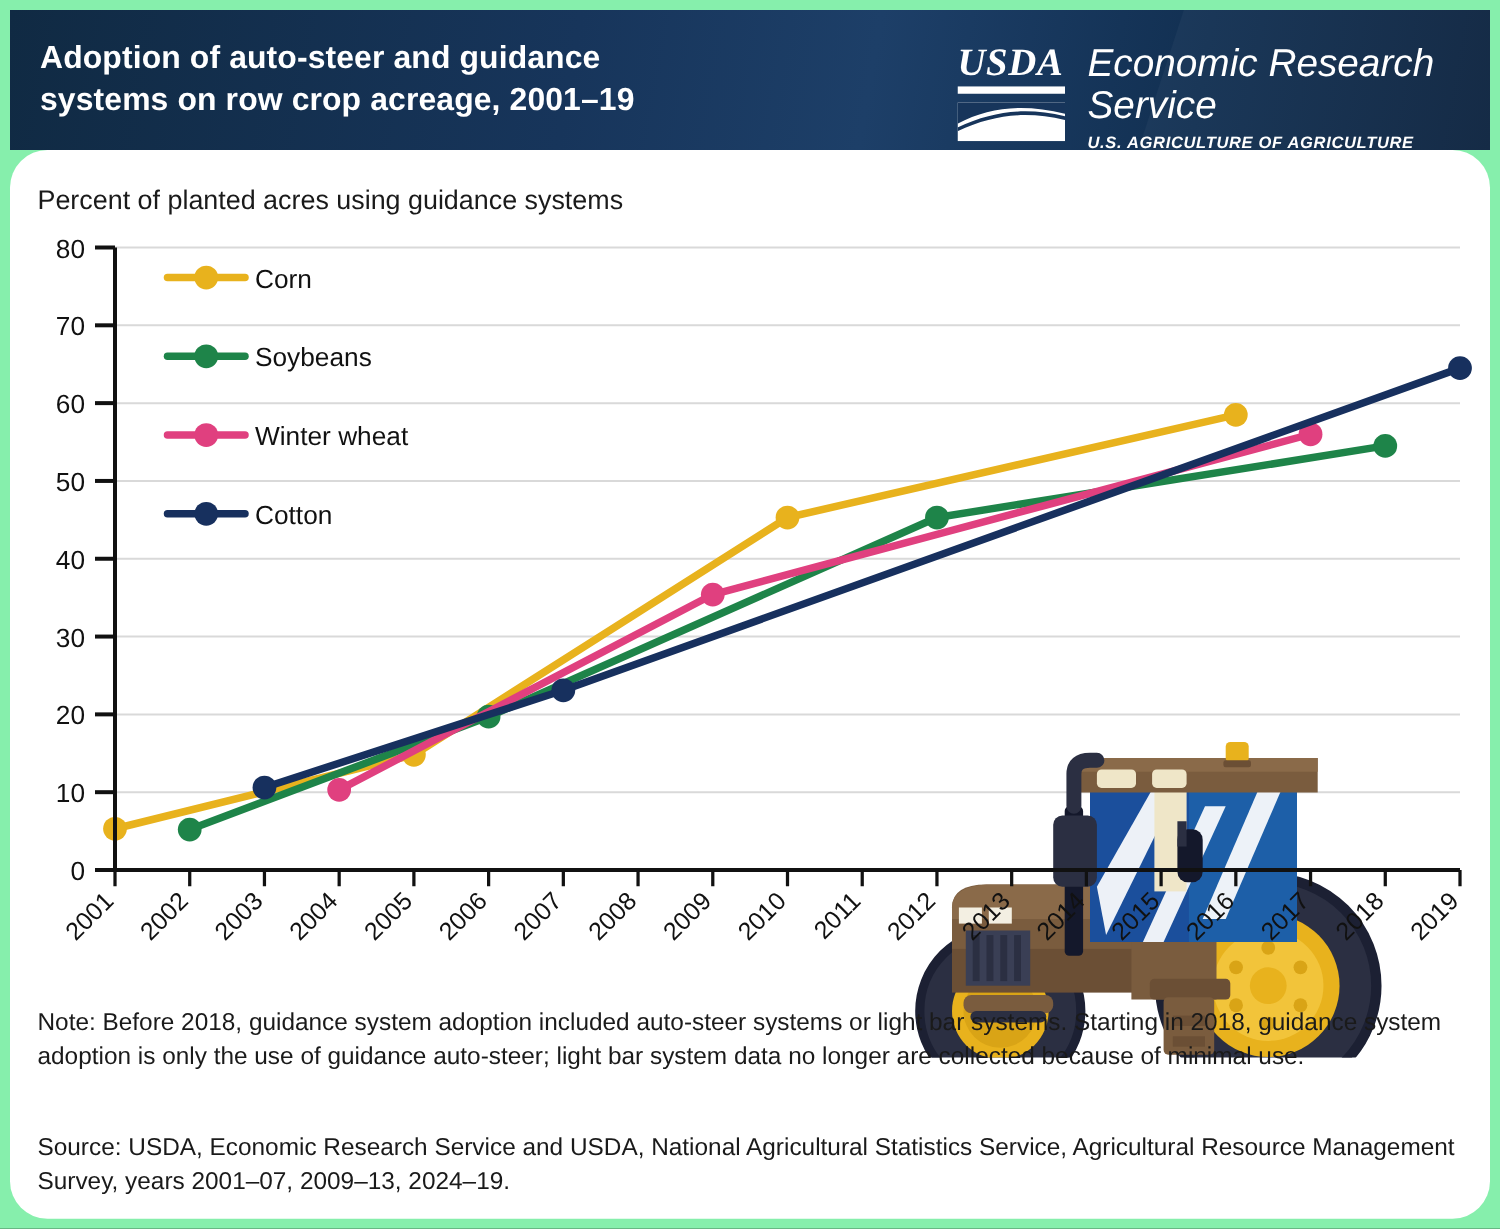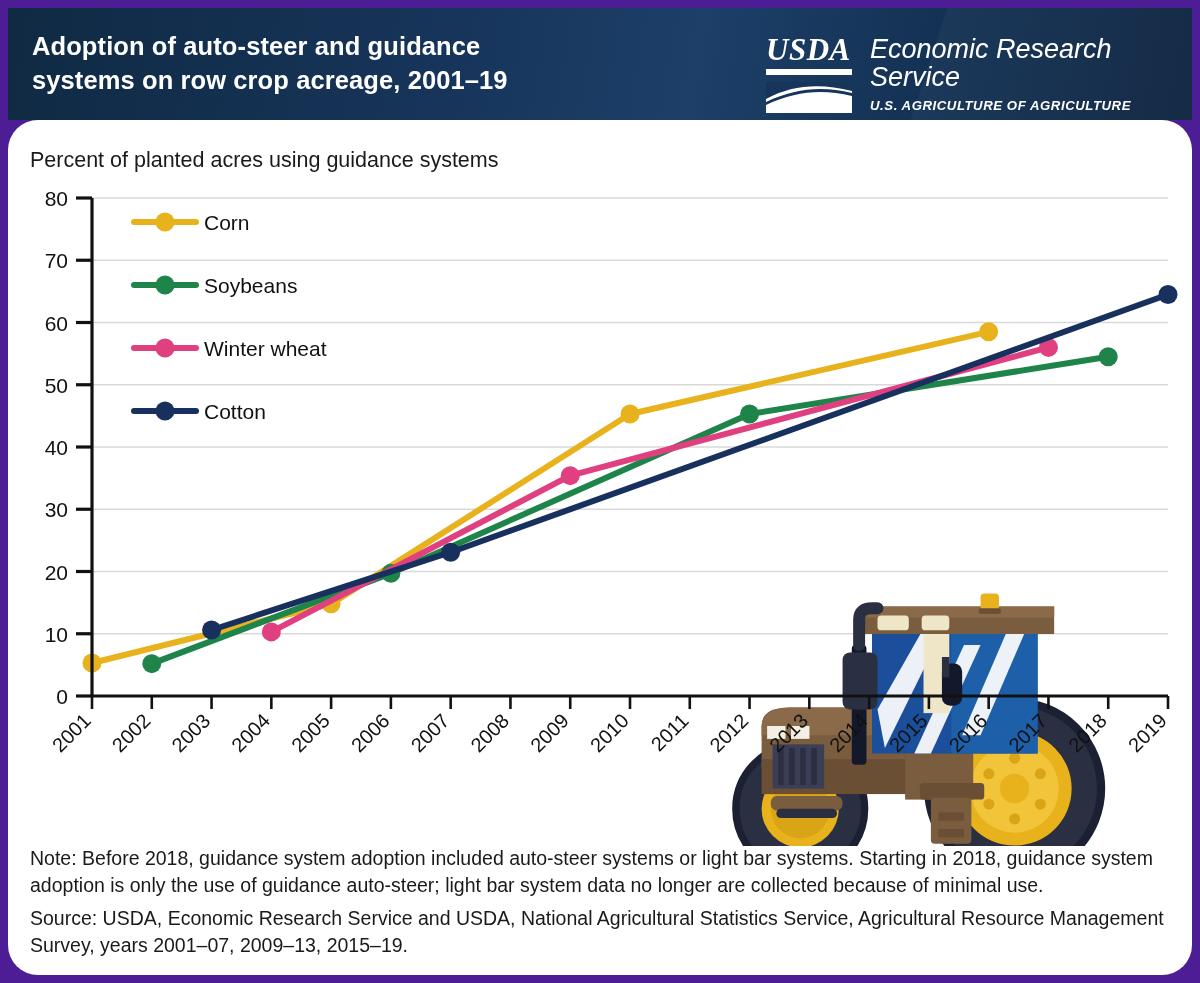--- a/index.html
+++ b/index.html
@@ -4,21 +4,21 @@
 <title>USDA ERS Chart</title>
 <style>
   html,body{margin:0;padding:0;background:#000;}
   body{
     width:1200px;height:983px;overflow:hidden;
     font-family:"Liberation Sans", sans-serif;
     color:#1a1a1a;
   }
   .frame{
     position:absolute; left:0; top:0; width:1200px; height:983px;
-    background:#4c1d95; box-sizing:border-box;
+    background:#86efac; box-sizing:border-box;
   }
   
   .header{
     position:absolute; left:8px; top:8px; width:1184px; height:112px;
     background:linear-gradient(100deg,#102a43 0%,#17355b 38%,#1d3f68 58%,#123052 80%,#0d2440 100%);
     overflow:hidden;
   }
   .header:after{
     content:""; position:absolute; right:-40px; top:-60px; width:300px; height:260px;
     background:rgba(255,255,255,.035); transform:rotate(18deg);
@@ -29,40 +29,40 @@
     letter-spacing:.1px; white-space:pre-line;
   }
   .logo-wrap{position:absolute; left:758px; top:26px; display:flex; align-items:flex-start;font-style:italic;}
   .usda-mark{width:86px;}
   .usda-word{
     color:#fff; font-size:31px; letter-spacing:.5px; font-weight:bold;
     line-height:1; font-family:"Liberation Serif", serif;
   }
   .usda-swoosh{margin-top:4px;}
   .ers-block{margin-left:18px; padding-top:1px;}
-  .ers-title{color:#fff; font-size:27px; line-height:1.05; font-weight:400;}
+  .ers-title{color:#fff; font-size:31px; line-height:1.05; font-weight:400;}
   .ers-sub{color:#fff; font-size:13.2px; letter-spacing:.55px; margin-top:6px; font-weight:bold;}
 
   
   .panel{
     position:absolute; left:8px; top:120px; width:1184px; height:855px;
     background:#fff;
     border-radius:30px;
   }
   .axis-note{
     position:absolute; left:22px; top:28px; font-size:21.5px; color:#1a1a1a;
   }
   
   .plot{
     position:absolute; left:0px; top:66px; width:1184px; height:660px;
   }
   .svg-chart{display:block;}
   .note-block{
     position:absolute; left:22px; top:685px; width:1148px;
-    font-size:19.5px; line-height:1.38; color:#1a1a1a;margin-top:40px;
+    font-size:19.5px; line-height:1.38; color:#1a1a1a;
   }
   .source-block{
     position:absolute; left:22px; top:785px; width:1148px;
     font-size:19.5px; line-height:1.38; color:#1a1a1a;
   }
   .legend-label{font-size:21px; fill:#111; font-family:"Liberation Sans", sans-serif;}
   .tick-label{font-size:21px; fill:#111; font-family:"Liberation Sans", sans-serif;}
   .xtick-label{font-size:20px; fill:#111; font-family:"Liberation Sans", sans-serif;}
 </style>
 </head>
@@ -290,15 +290,15 @@
             <g>
               <line x1="126" y1="225" x2="188" y2="225" stroke="#17305E" stroke-width="6" stroke-linecap="round"></line>
               <circle cx="157" cy="225" r="9.5" fill="#17305E"></circle>
               <text x="196" y="233" class="legend-label">Cotton</text>
             </g>
           </g>
       </svg>
     </div>
 
     <div class="note-block">Note: Before 2018, guidance system adoption included auto-steer systems or light bar systems. Starting in 2018, guidance system adoption is only the use of guidance auto-steer; light bar system data no longer are collected because of minimal use.</div>
-    <div class="source-block">Source: USDA, Economic Research Service and USDA, National Agricultural Statistics Service, Agricultural Resource Management Survey, years 2001–07, 2009–13, 2015–19.</div>
+    <div class="source-block">Source: USDA, Economic Research Service and USDA, National Agricultural Statistics Service, Agricultural Resource Management Survey, years 2001–07, 2009–13, 2024–19.</div>
   </div>
 </div>
 
 </body></html>

